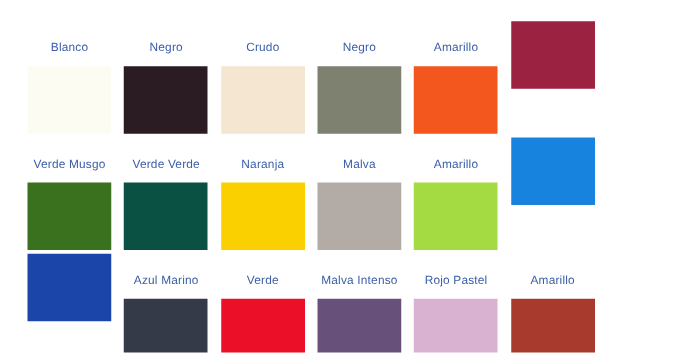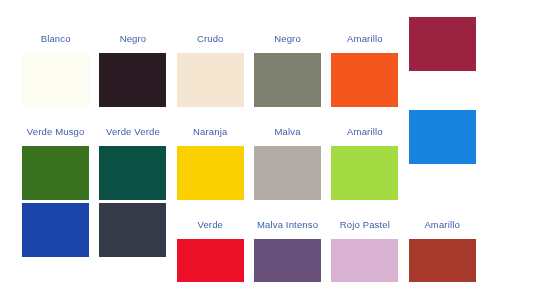--- a/index.html
+++ b/index.html
@@ -120,20 +120,21 @@
       </div>
       <div class="swatch-cell">
         <span class="swatch-chip" style="background-color: rgb(23, 131, 222);"></span>
       </div>
     </div>
     <div class="swatch-row">
       <div class="swatch-cell">
         <span class="swatch-chip" style="background-color: rgb(27, 69, 168);"></span>
       </div>
       <div class="swatch-cell">
+        <span class="swatch-label">Azul Marino</span>
         <span class="swatch-chip" style="background-color: rgb(52, 58, 72);"></span>
       </div>
       <div class="swatch-cell">
         <span class="swatch-label">Verde</span>
         <span class="swatch-chip" style="background-color: rgb(235, 16, 40);"></span>
       </div>
       <div class="swatch-cell">
         <span class="swatch-label">Malva Intenso</span>
         <span class="swatch-chip" style="background-color: rgb(103, 81, 123);"></span>
       </div>

